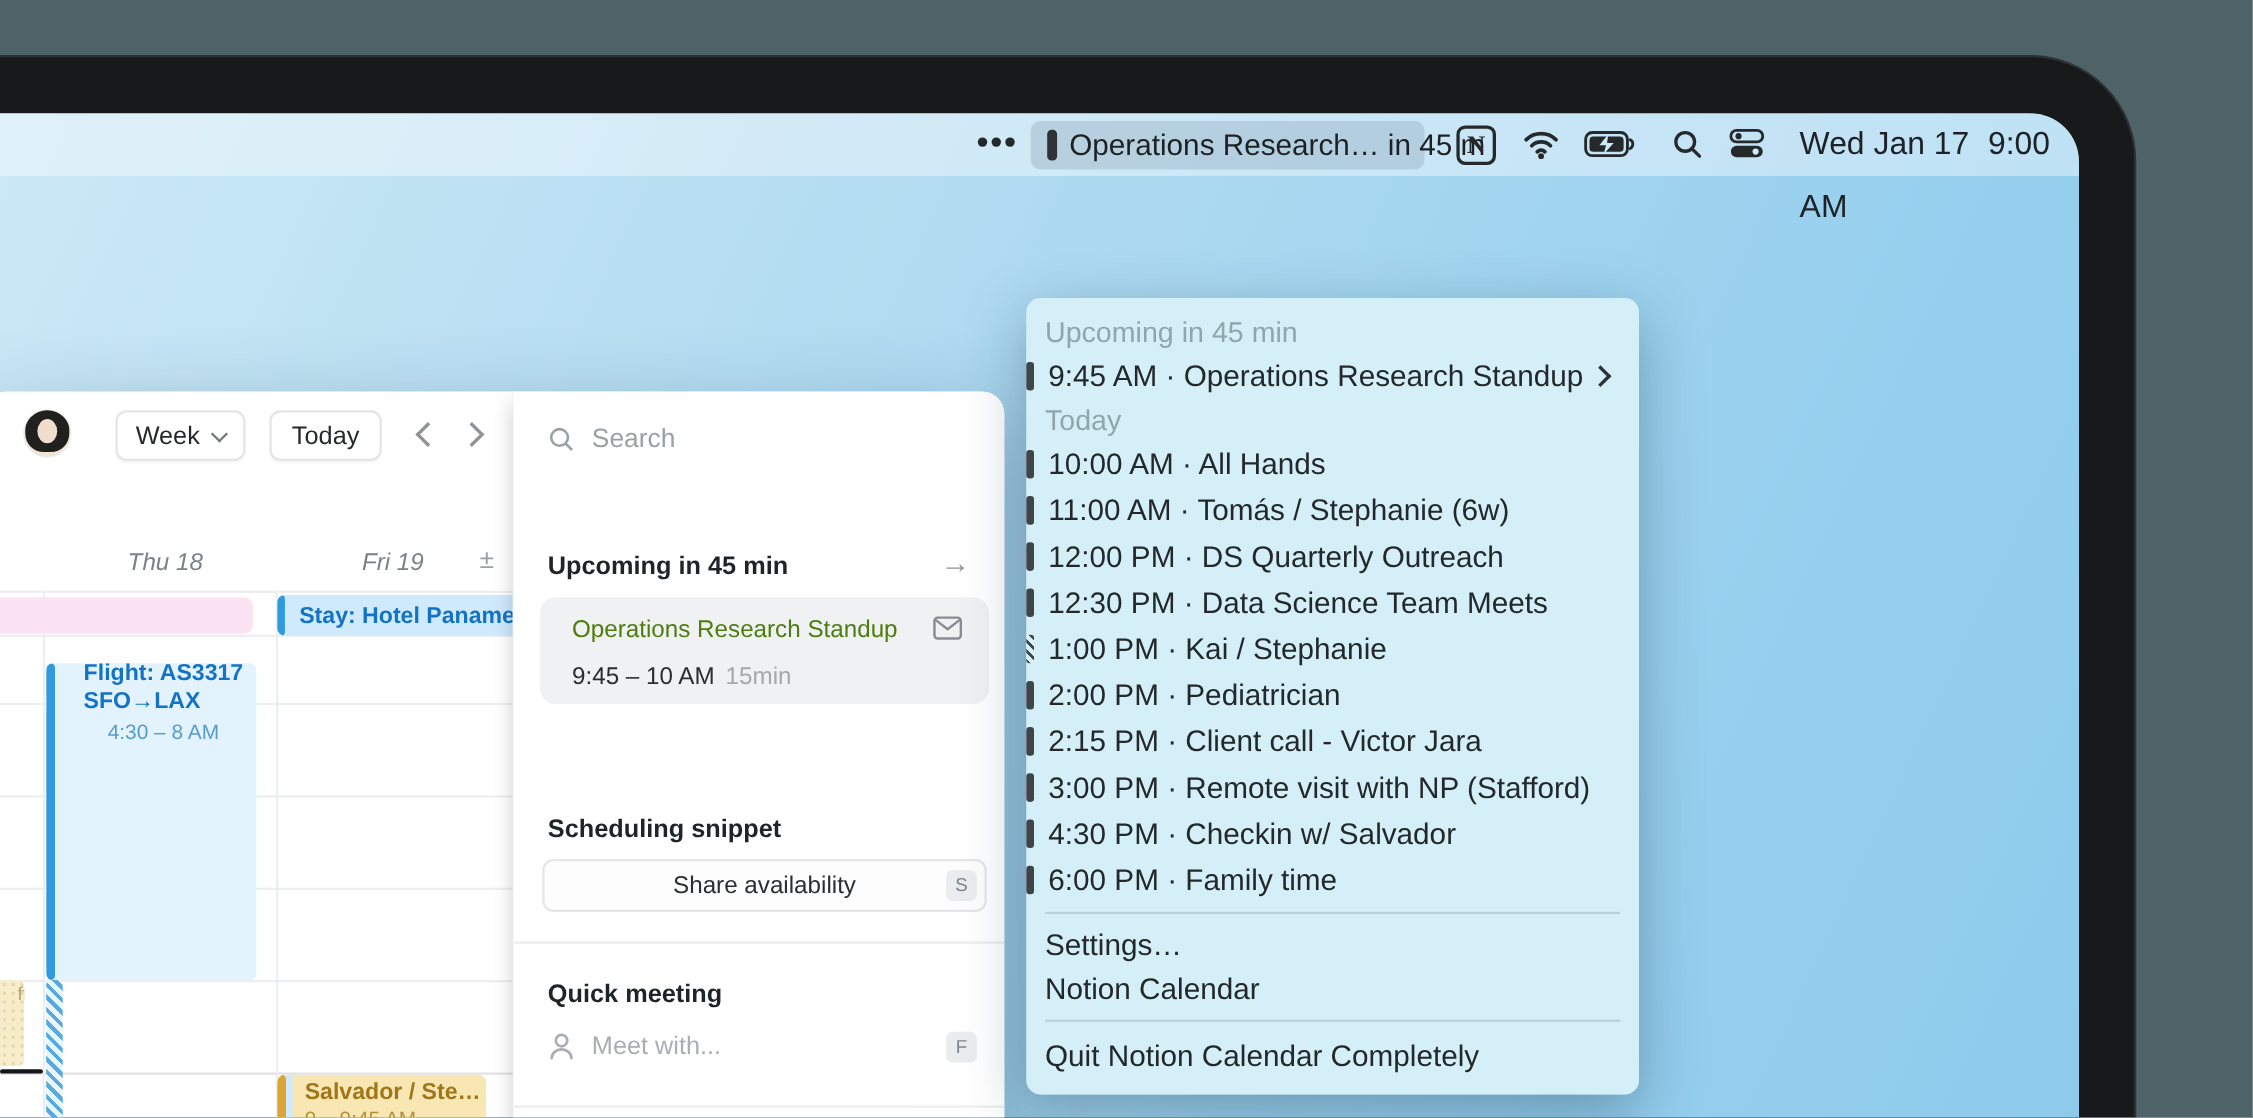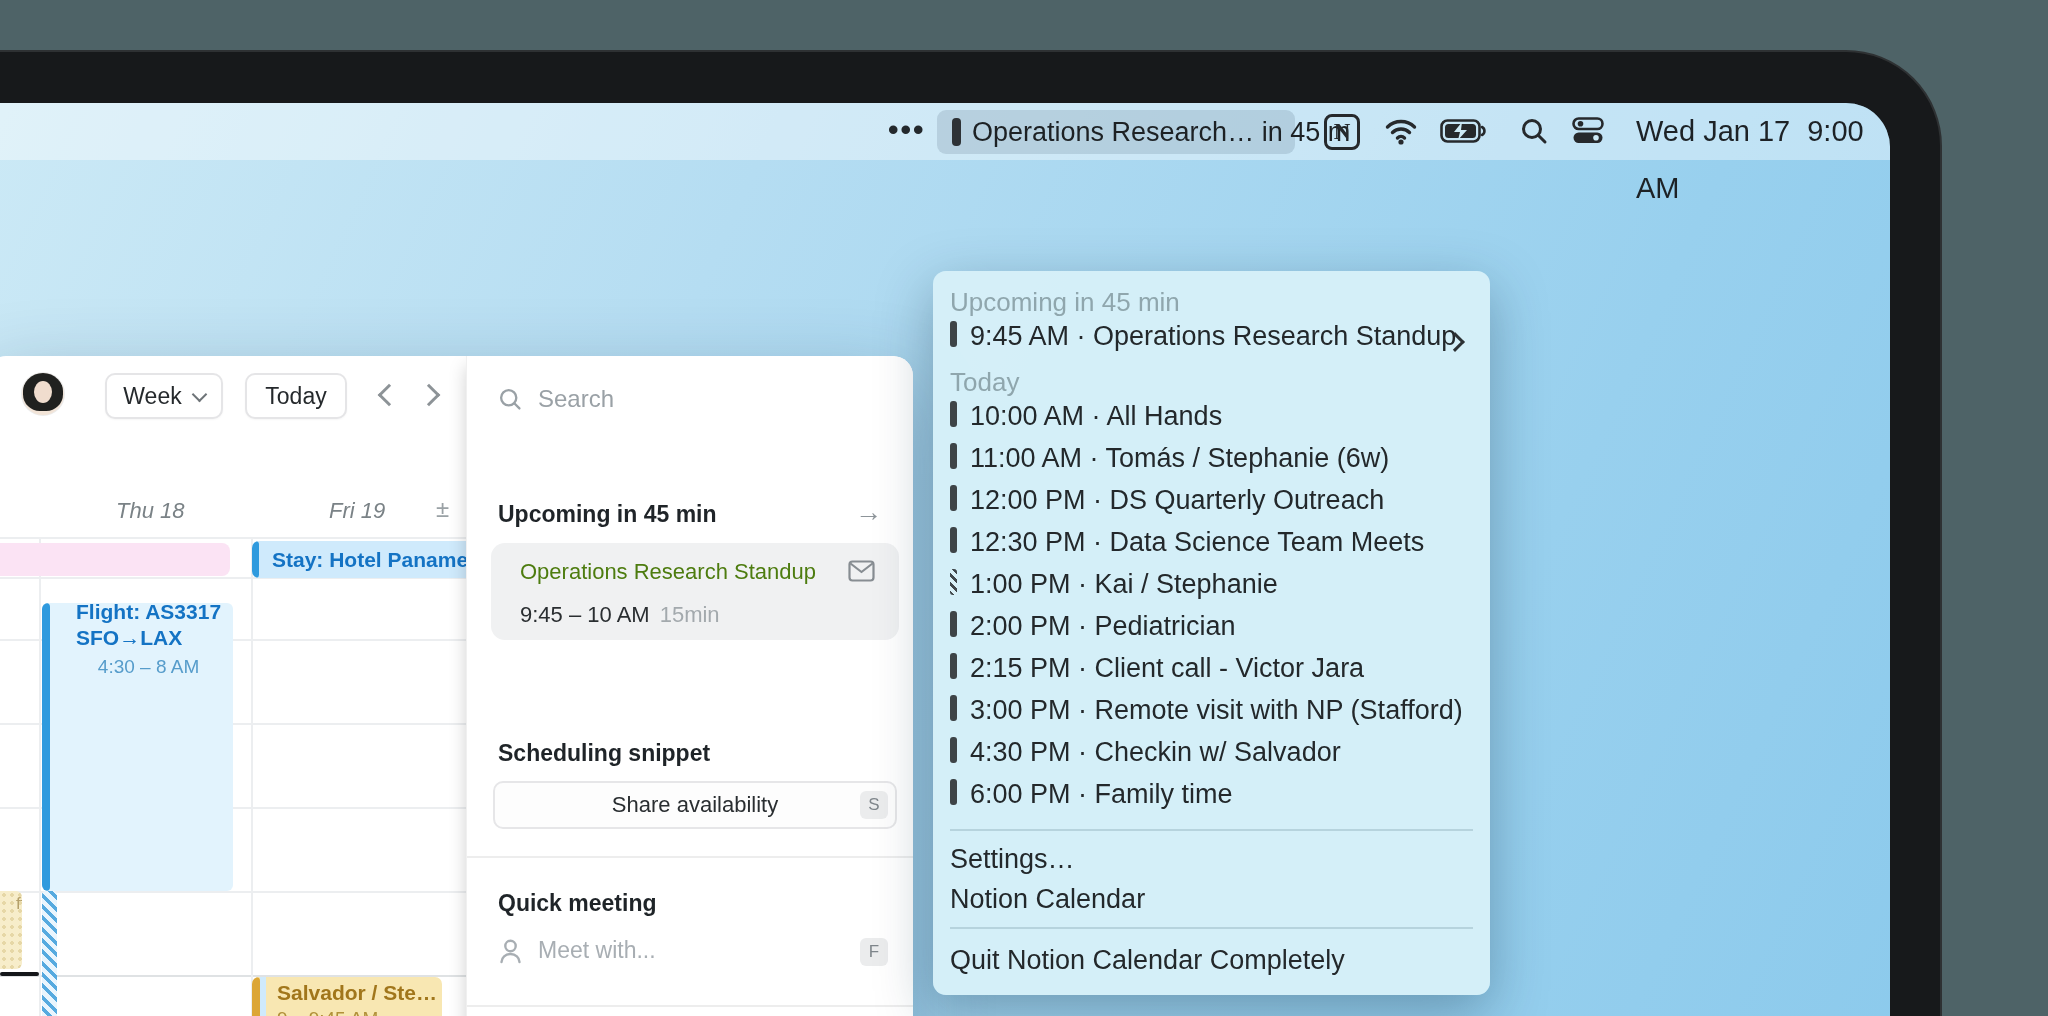--- a/index.html
+++ b/index.html
@@ -26,21 +26,21 @@
              font-family:"Liberation Serif","DejaVu Serif",serif;font-weight:700;font-size:23px;color:#26292c;
              display:flex;align-items:center;justify-content:center;}
   .mb-icon{position:absolute;top:14px;}
   .mb-clock{position:absolute;left:1636px;top:0;height:57px;line-height:57px;font-size:29px;font-weight:500;color:#1d2226;}
   .mb-clock span+span{margin-left:17px;}
 
   
   .dropdown{position:absolute;left:933px;top:168px;width:557px;background:rgba(214,240,248,0.97);
             border-radius:13px;box-shadow:0 18px 55px rgba(15,45,70,0.35);padding:12px 0 12px 0;box-sizing:border-box;}
   .dd-header{height:38px;line-height:38px;padding-left:17px;font-size:26px;font-weight:500;color:#8fa6ad;}
-  .dd-row{position:relative;height:42px;display:flex;padding-left:17px;}
+  .dd-row{position:relative;height:42px;display:flex;align-items:center;}
   .dd-bar{width:7px;height:26px;border-radius:3px;background:#3e4447;flex:none;}
   .dd-bar[data-style="striped"]{background:repeating-linear-gradient(45deg,#40474b 0 3px,#d8f0f7 3px 6.5px);}
   .dd-label{margin-left:13px;font-size:27px;color:#23282b;white-space:nowrap;}
   .dd-chevron{position:absolute;right:28px;top:14px;width:11px;height:11px;border-right:3.5px solid #2c3134;
               border-bottom:3.5px solid #2c3134;transform:rotate(-45deg);}
   .dd-divider{height:2px;background:rgba(105,140,152,0.28);margin:8px 17px;}
   .dd-item{height:40px;line-height:40px;padding-left:17px;font-size:27px;color:#23282b;}
   .dd-item.tall{height:46px;line-height:46px;}
 
   

